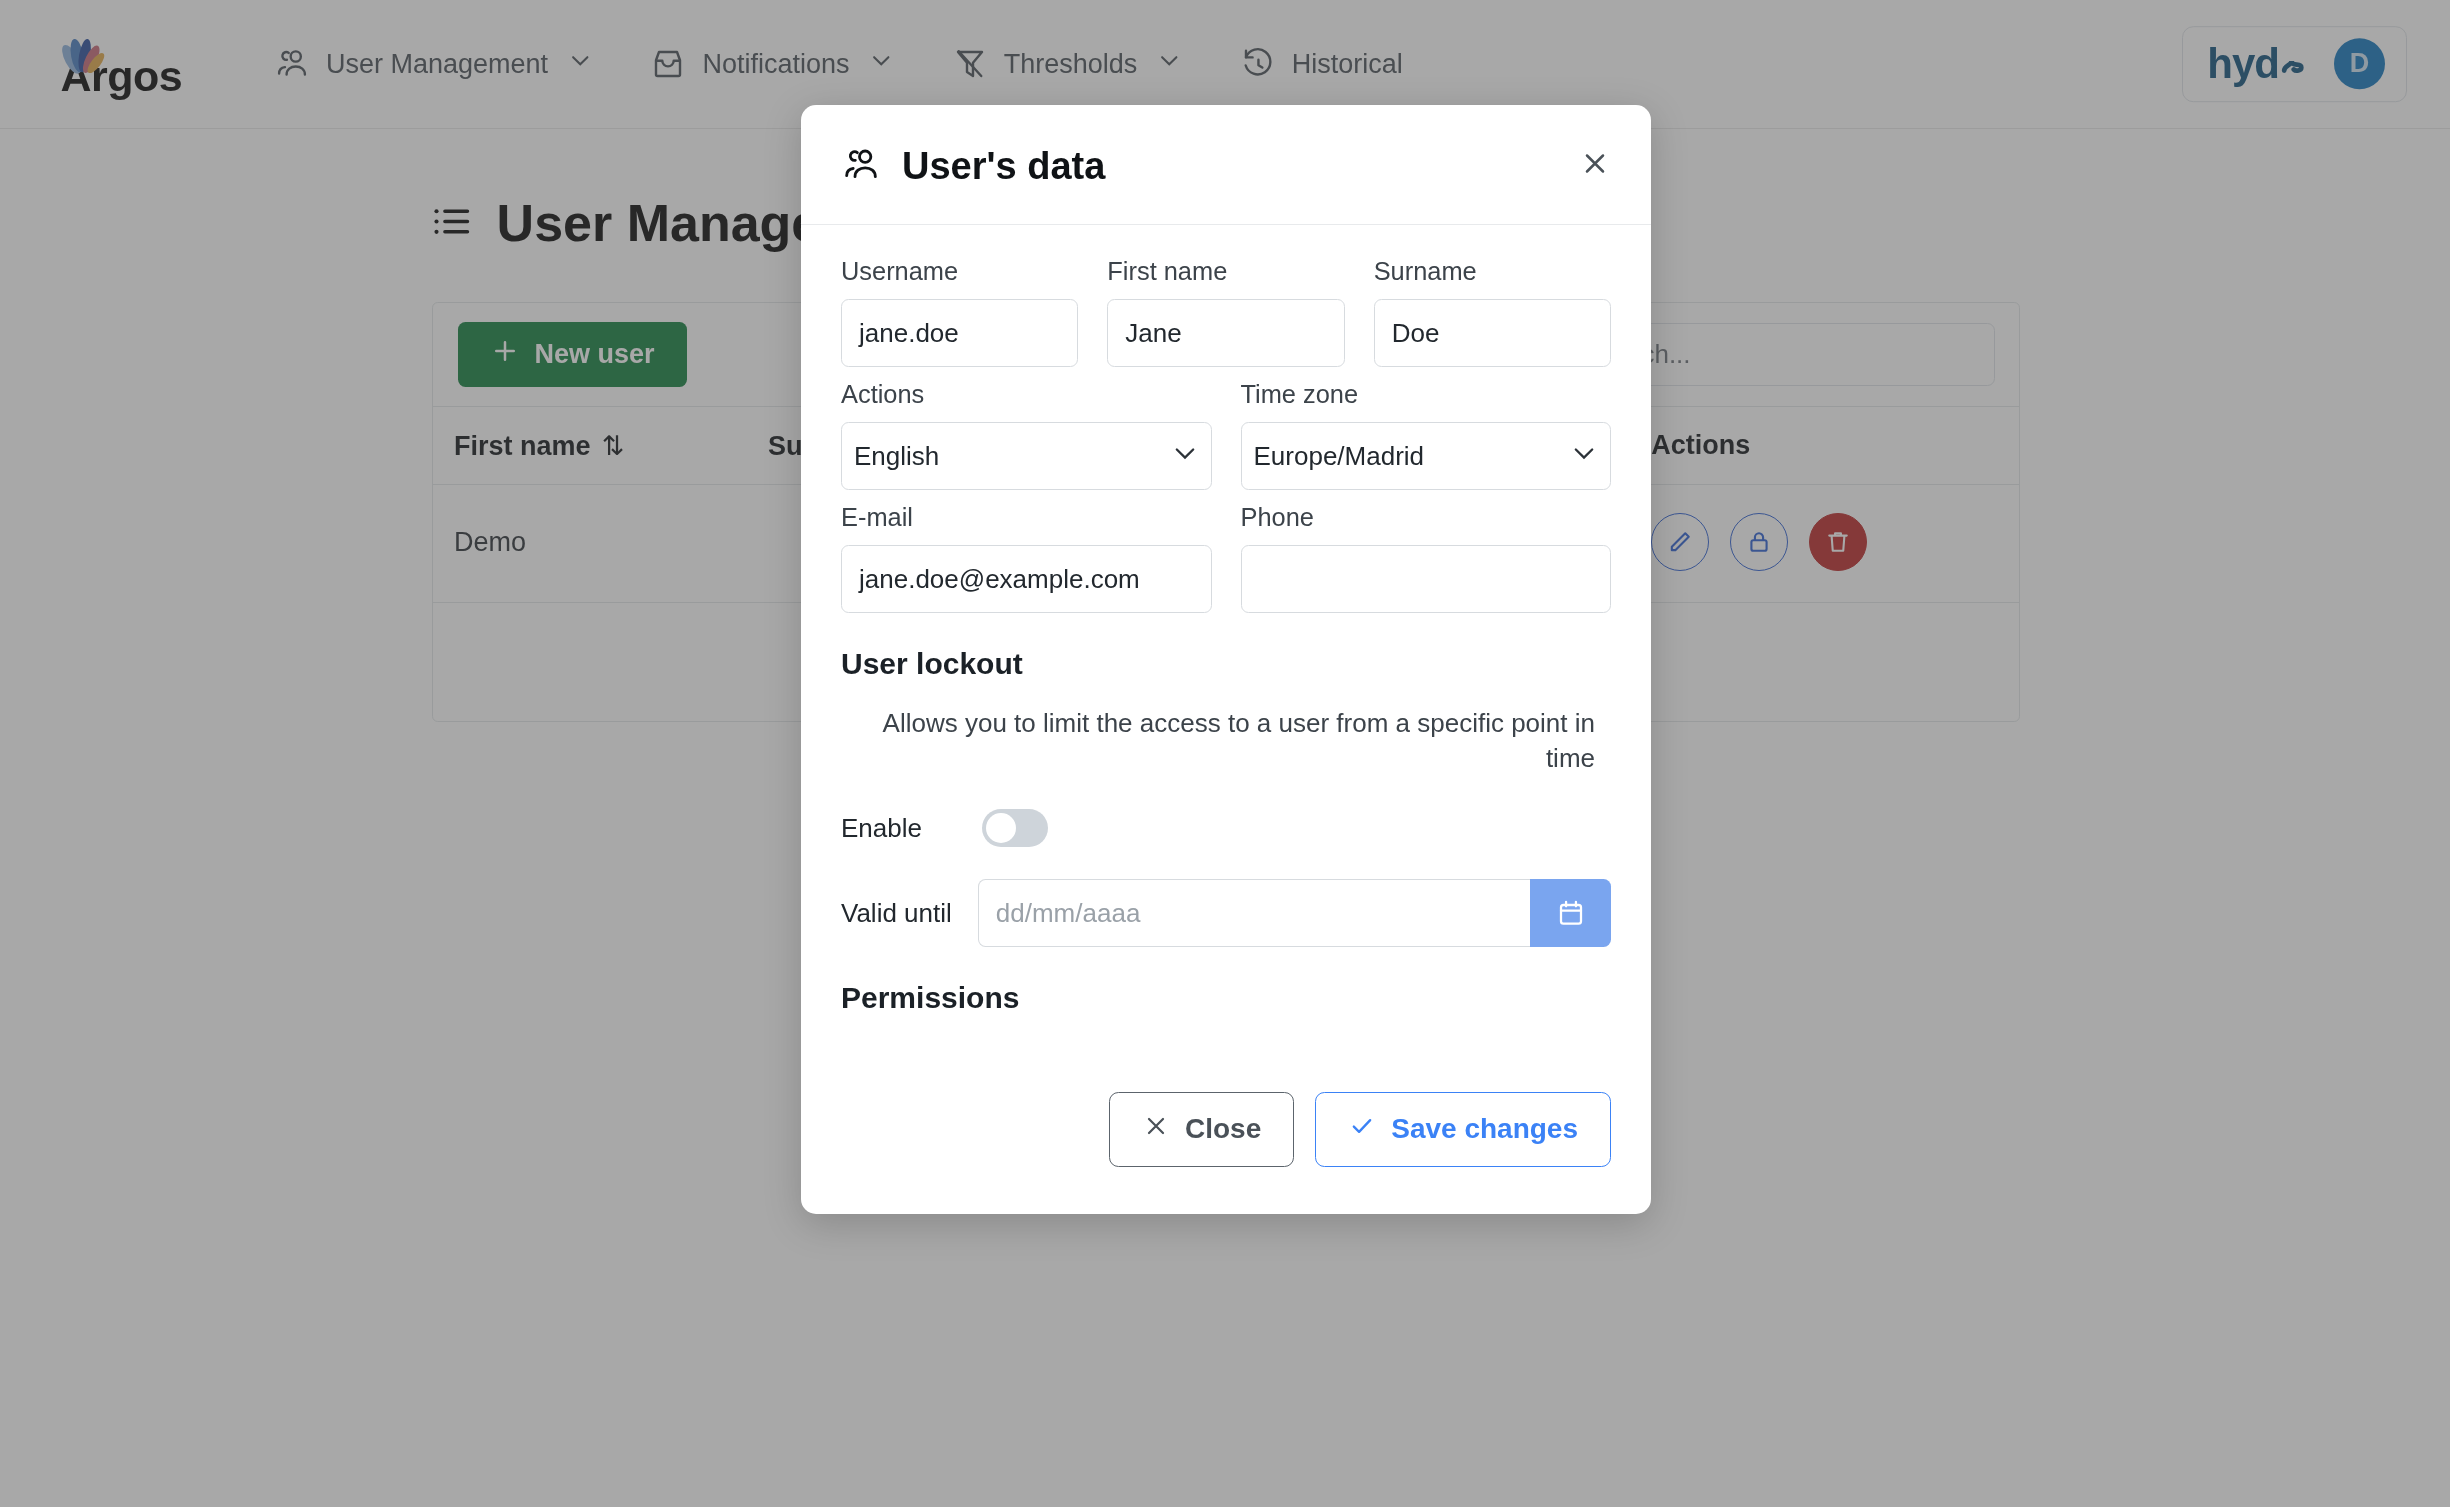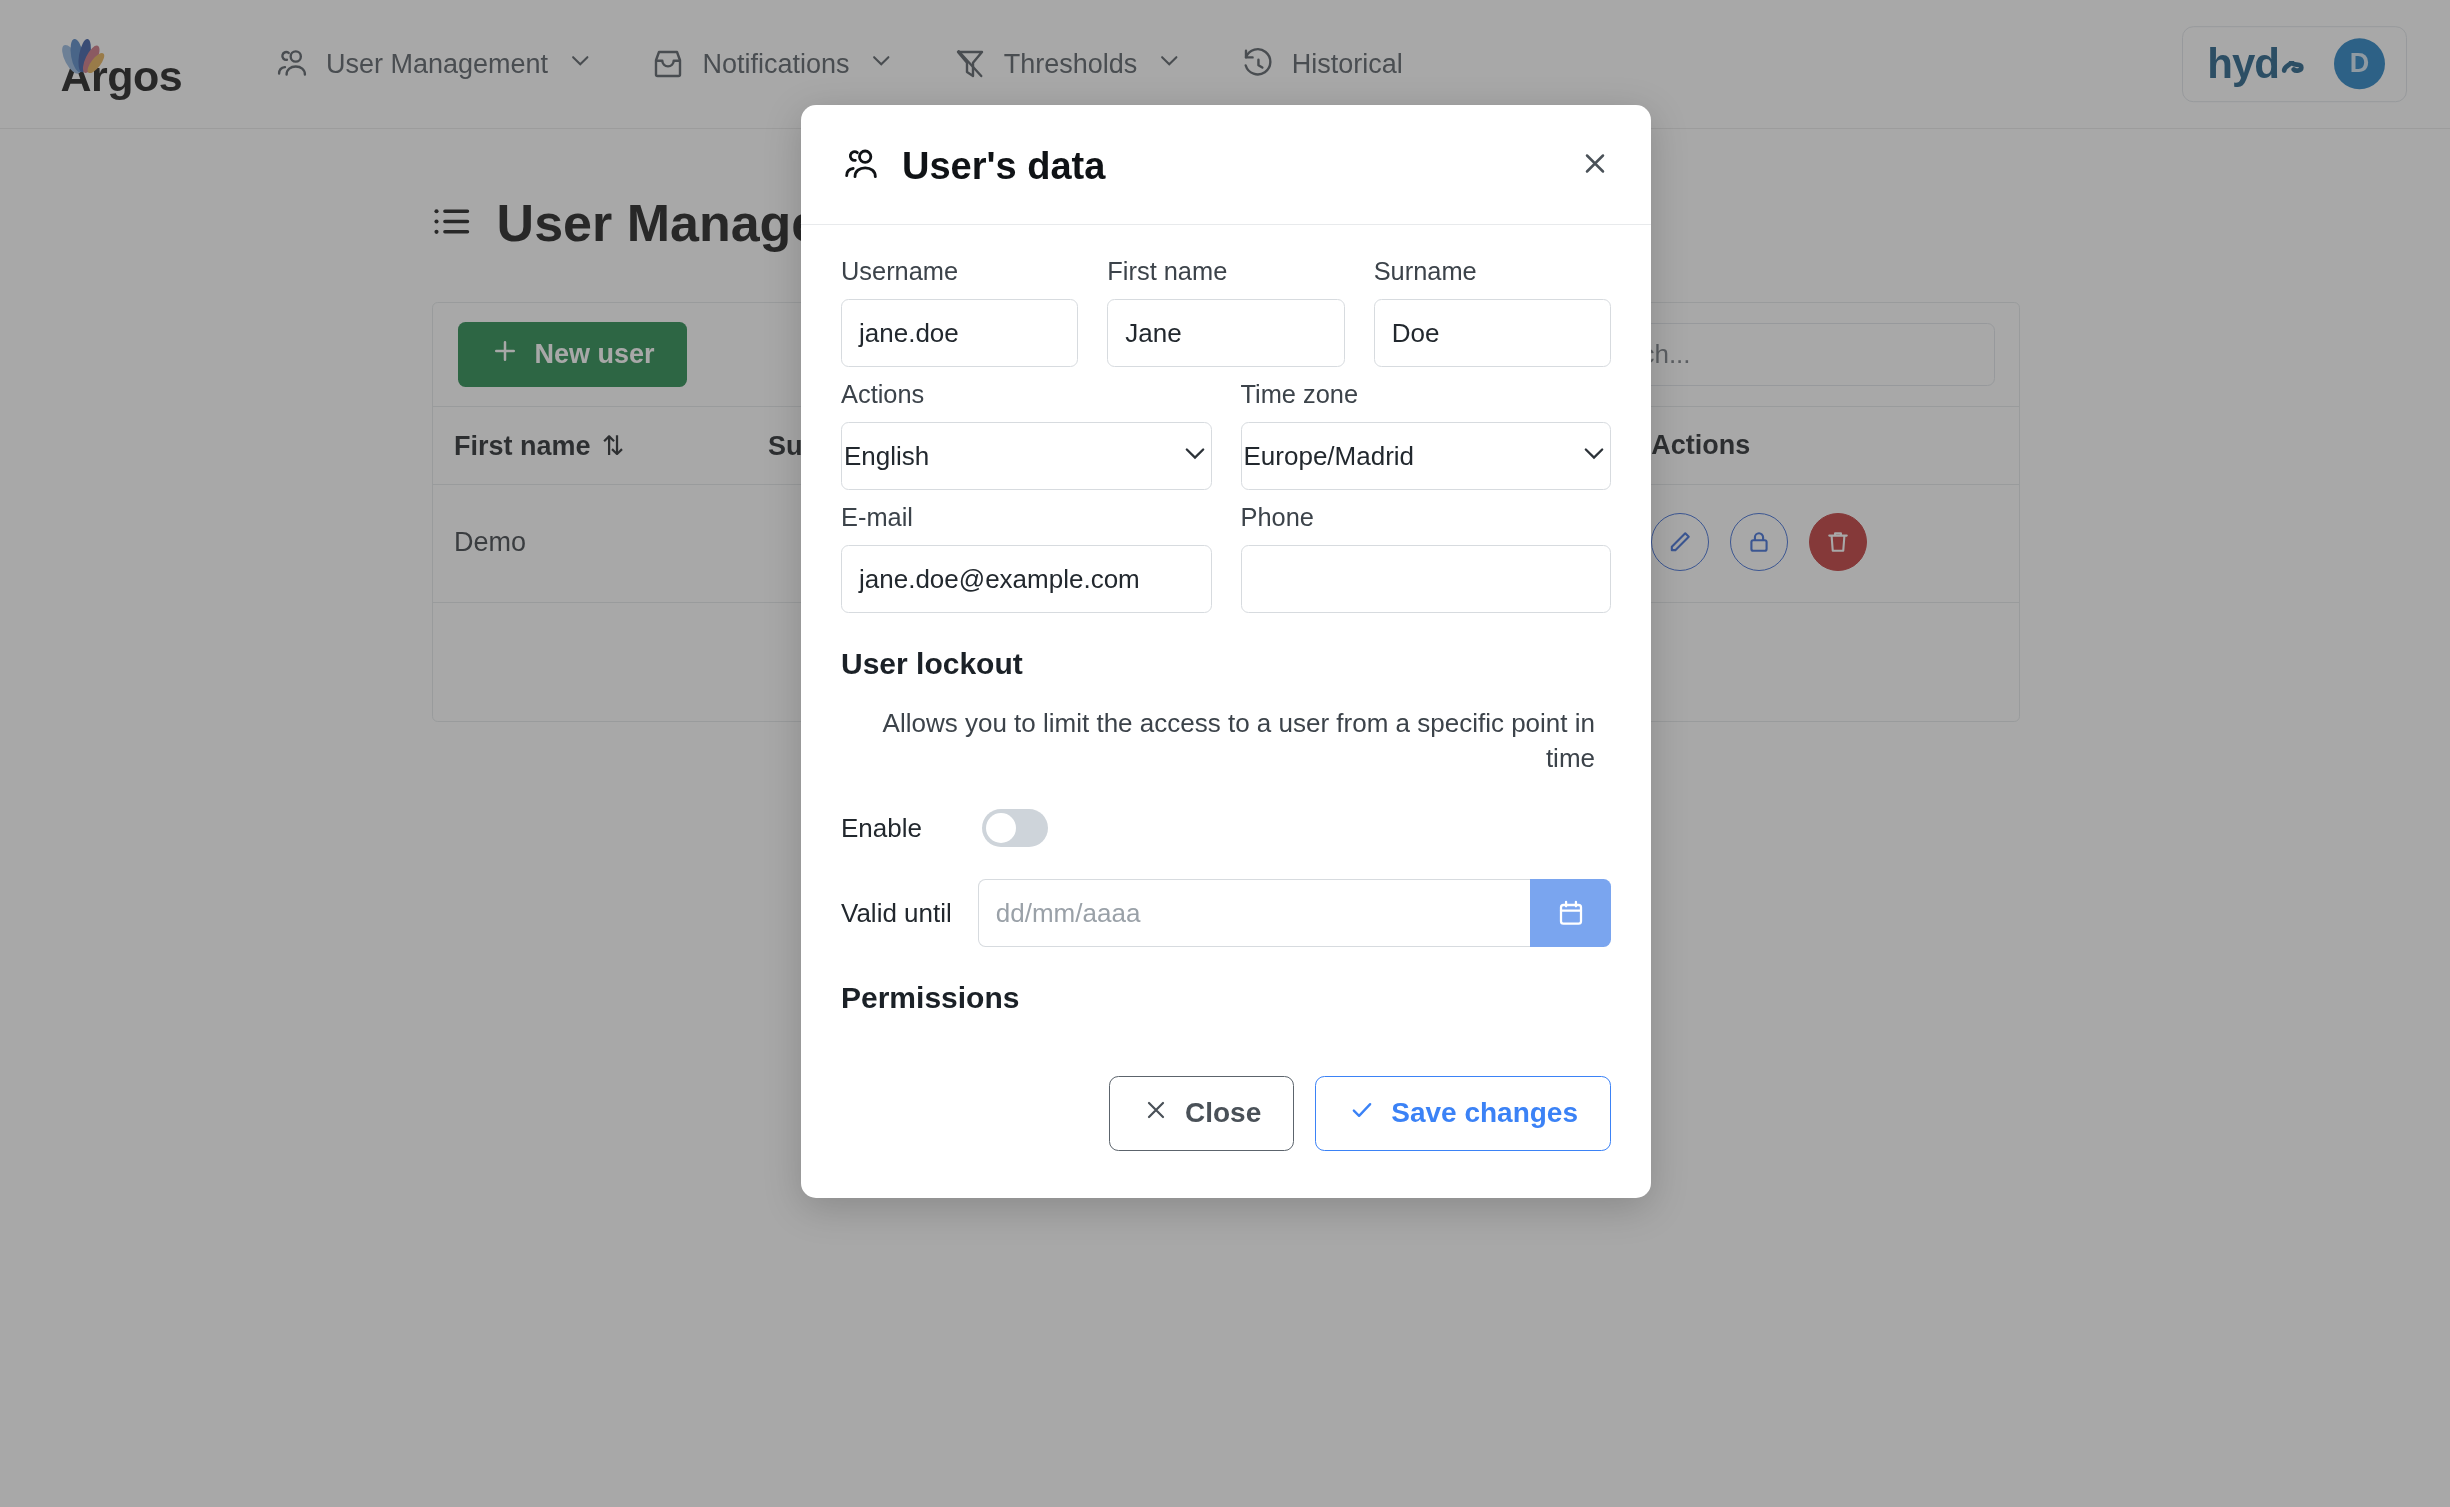--- a/index.html
+++ b/index.html
@@ -131,21 +131,21 @@
   .field { display: flex; flex-direction: column; }
   .field-label { font-size: 25.4px; color: #3c434a; margin-bottom: 13px; }
   .field-input {
     border: 0.9px solid #d7dbdf; border-radius: 7.5px; height: 68px;
     display: flex; align-items: center; padding: 0 17px;
     font-size: 26px; color: #22282e; background: #fff;
   }
   .field-select {
     border: 0.9px solid #d7dbdf; border-radius: 7.5px; height: 68px;
     display: flex; align-items: center; justify-content: space-between;
-    padding: 0 2px; font-size: 26px; color: #22282e; background: #fff; cursor: pointer;
+    padding: 0 12px; font-size: 26px; color: #22282e; background: #fff; cursor: pointer;
   }
 
   .w-username { width: 245px; }
   .w-first    { width: 245px; }
   .w-surname  { width: 245px; }
   .w-half     { width: 377px; }
 
   .sec-title { font-size: 30px; font-weight: 700; color: #1b2127;
                margin: 34px 0 24.5px 0; }
   .sec-desc  { font-size: 26px; color: #3c434a; line-height: 1.38; max-width: 754px;
@@ -176,20 +176,21 @@
   }
 
   .modal-footer {
     display: flex; justify-content: flex-end; gap: 21px;
     padding: 36px 40px 38px 40px;
   }
   .btn {
     display: flex; align-items: center; gap: 15px; cursor: pointer;
     border-radius: 9.4px; padding: 19px 32px; font-size: 28px; font-weight: 700;
     background: #fff;
+    margin-top: 16px;
   }
   .btn-close  { border: 1.9px solid #5c646c; color: #4a5158; }
   .btn-save   { border: 1.9px solid #3b82f6; color: #3b82f6; }
 </style>
 </head>
 <body>
 
 <div id="page">
 
   <div class="navbar">

